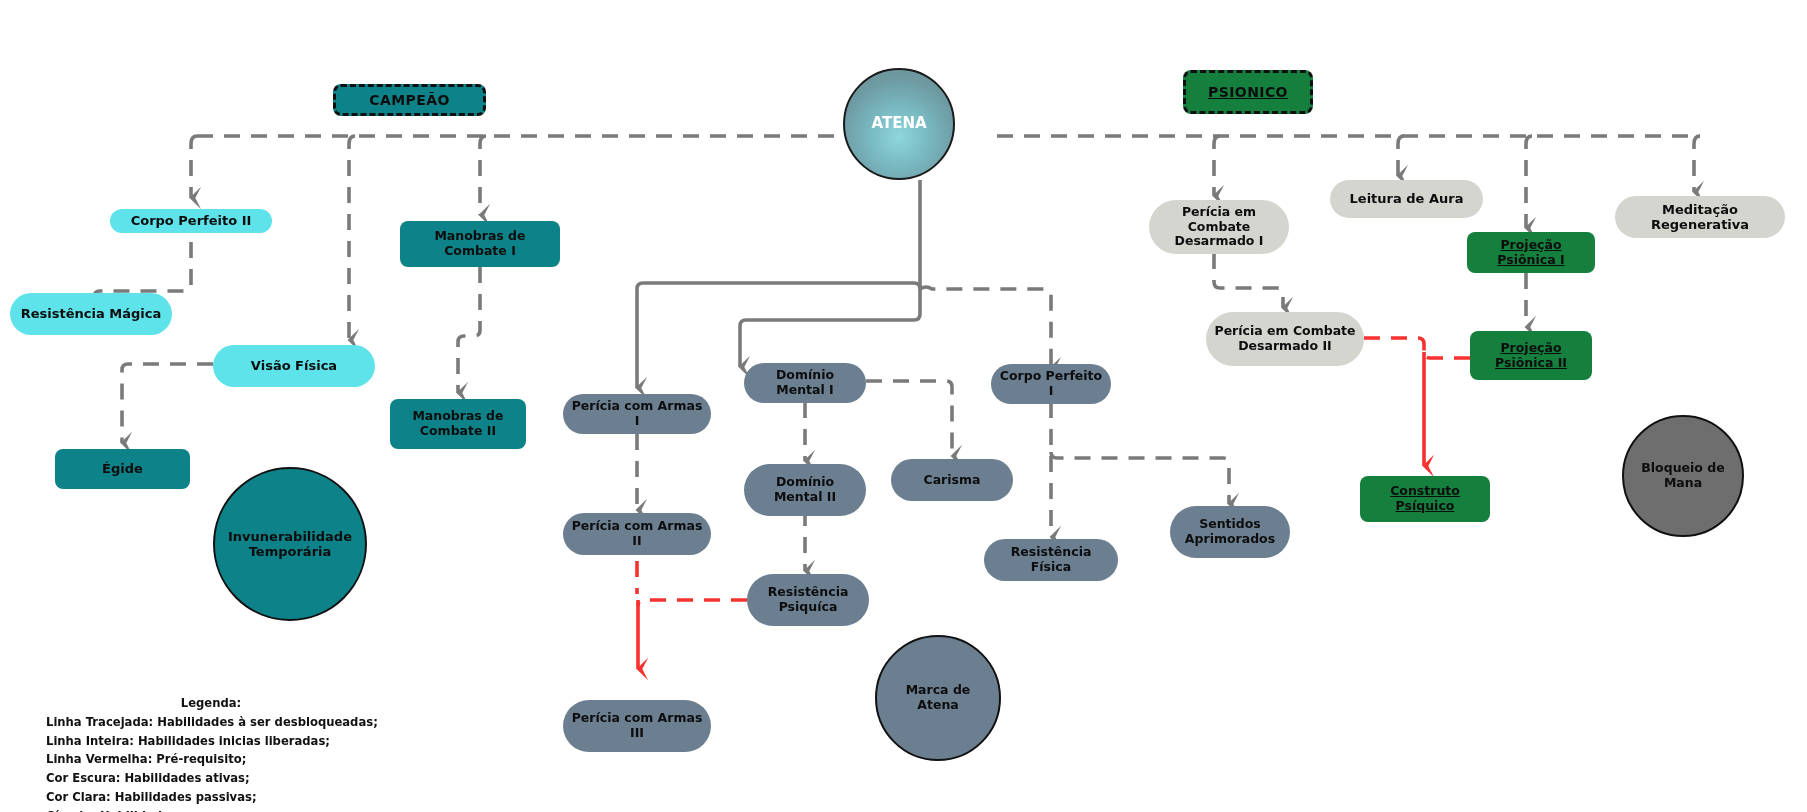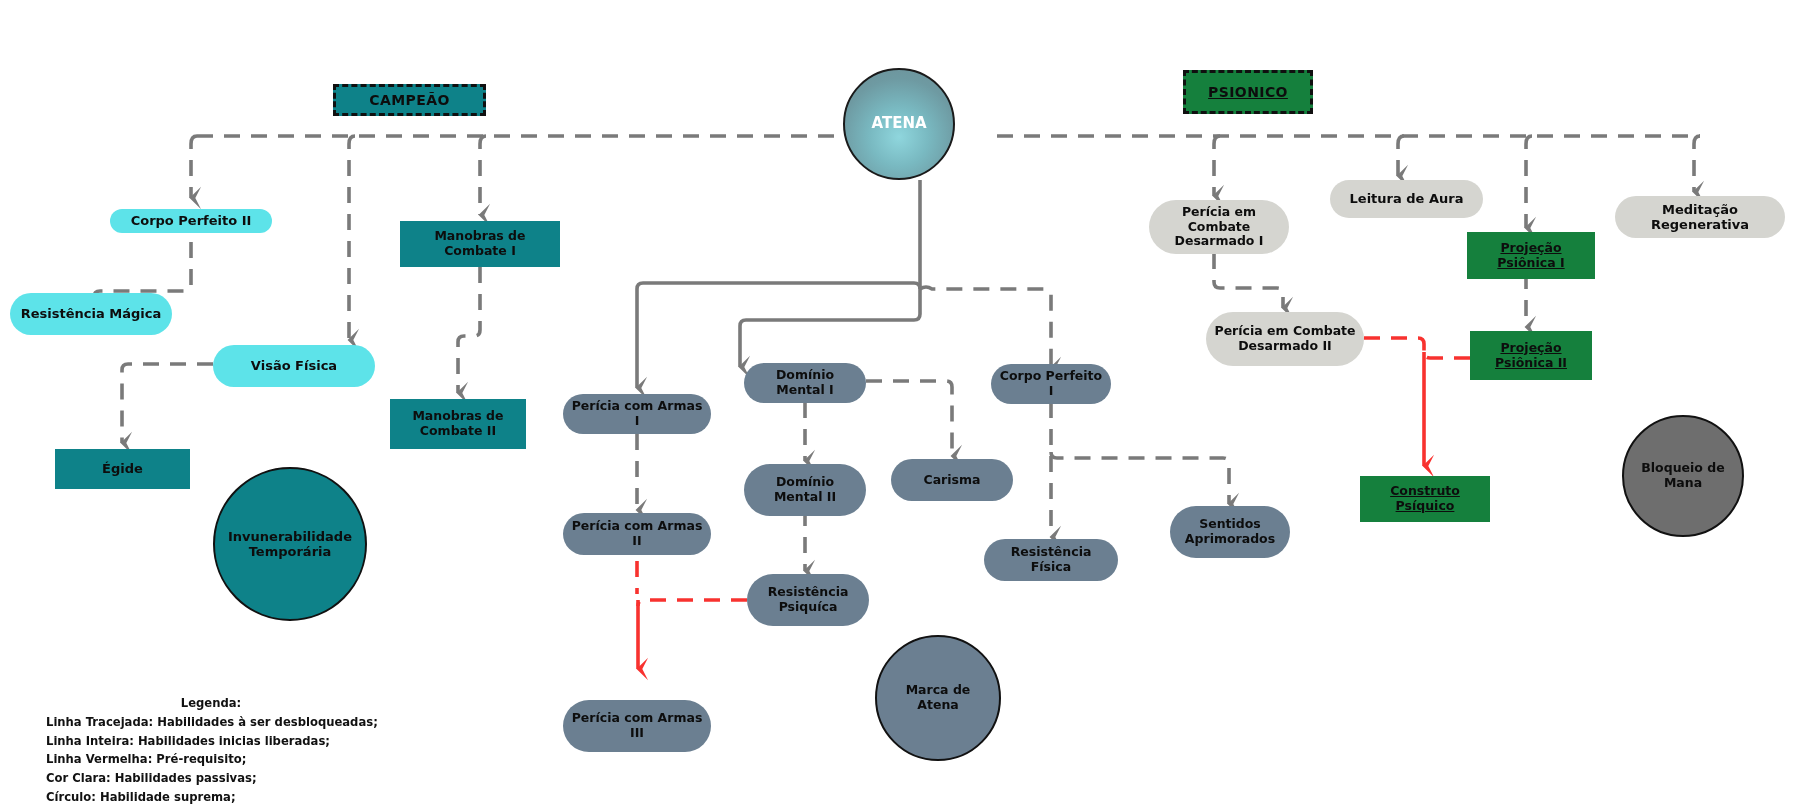--- a/index.html
+++ b/index.html
@@ -18,21 +18,21 @@
     position:absolute;z-index:3;
     display:flex;align-items:center;justify-content:center;
     text-align:center;box-sizing:border-box;
     font-weight:bold;line-height:1.18;
     color:#0d0d0d;
     padding:2px 6px;
   }
 
   
   .pill{border-radius:999px;}
-  .rect{border-radius:0;}
+  .rect{border-radius:8px;}
   .circle{border-radius:50%;border:2px solid #111111;}
 
   
   .c-lightcyan{background:#5de3e9;}
   .c-teal{background:#0e8289;}
   .c-slate{background:#6b7f91;}
   .c-lightgray{background:#d5d5d0;}
   .c-darkgray{background:#15803d;text-decoration:underline;}
   .c-tealcircle{background:#0e8289;}
   .c-slatecircle{background:#6b7f91;}
@@ -222,21 +222,21 @@
   </div>
 
   <div class="node pill c-lightgray fs12" style="left:1206px;top:312px;width:158px;height:54px;">
     <span>Perícia em Combate Desarmado II</span>
   </div>
 
   <div class="node pill c-lightgray fs13" style="left:1330px;top:180px;width:153px;height:38px;text-align:center;">
     <span>Leitura de Aura</span>
   </div>
 
-  <div class="node rect c-darkgray fs12" style="left:1467px;top:232px;width:128px;height:47px;">
+  <div class="node rect c-darkgray fs12" style="left:1467px;top:232px;width:128px;height:41px;">
     <span>Projeção Psiônica I</span>
   </div>
 
   <div class="node rect c-darkgray fs12" style="left:1470px;top:331px;width:122px;height:49px;">
     <span>Projeção Psiônica II</span>
   </div>
 
   <div class="node rect c-darkgray fs12" style="left:1360px;top:476px;width:130px;height:46px;">
     <span>Construto Psíquico</span>
   </div>
@@ -247,17 +247,18 @@
 
   <div class="node circle c-graycircle fs12" style="left:1622px;top:415px;width:122px;height:122px;">
     <span>Bloqueio de Mana</span>
   </div>
 
   <div id="legend">
     <div class="lg-title">Legenda:</div>
     <div class="lg-row">Linha Tracejada: Habilidades à ser desbloqueadas;</div>
     <div class="lg-row">Linha Inteira: Habilidades inicias liberadas;</div>
     <div class="lg-row">Linha Vermelha: Pré-requisito;</div>
+    <div class="lg-row">Cor Escura: Habilidades ativas;</div>
     <div class="lg-row">Cor Clara: Habilidades passivas;</div>
     <div class="lg-row">Círculo: Habilidade suprema;</div>
   </div>
 
 </div>
 
 </body></html>

